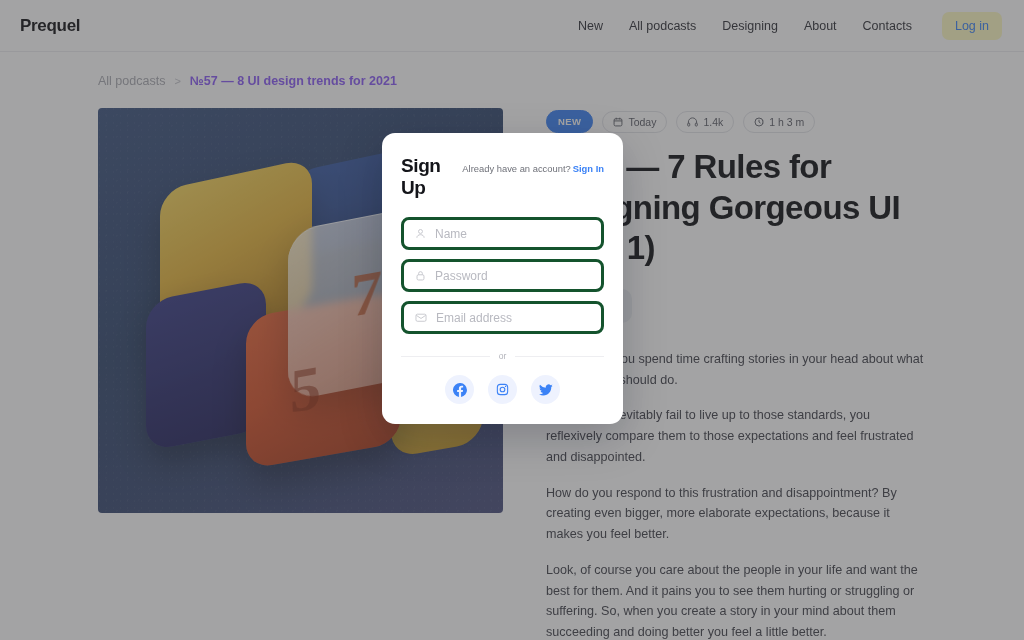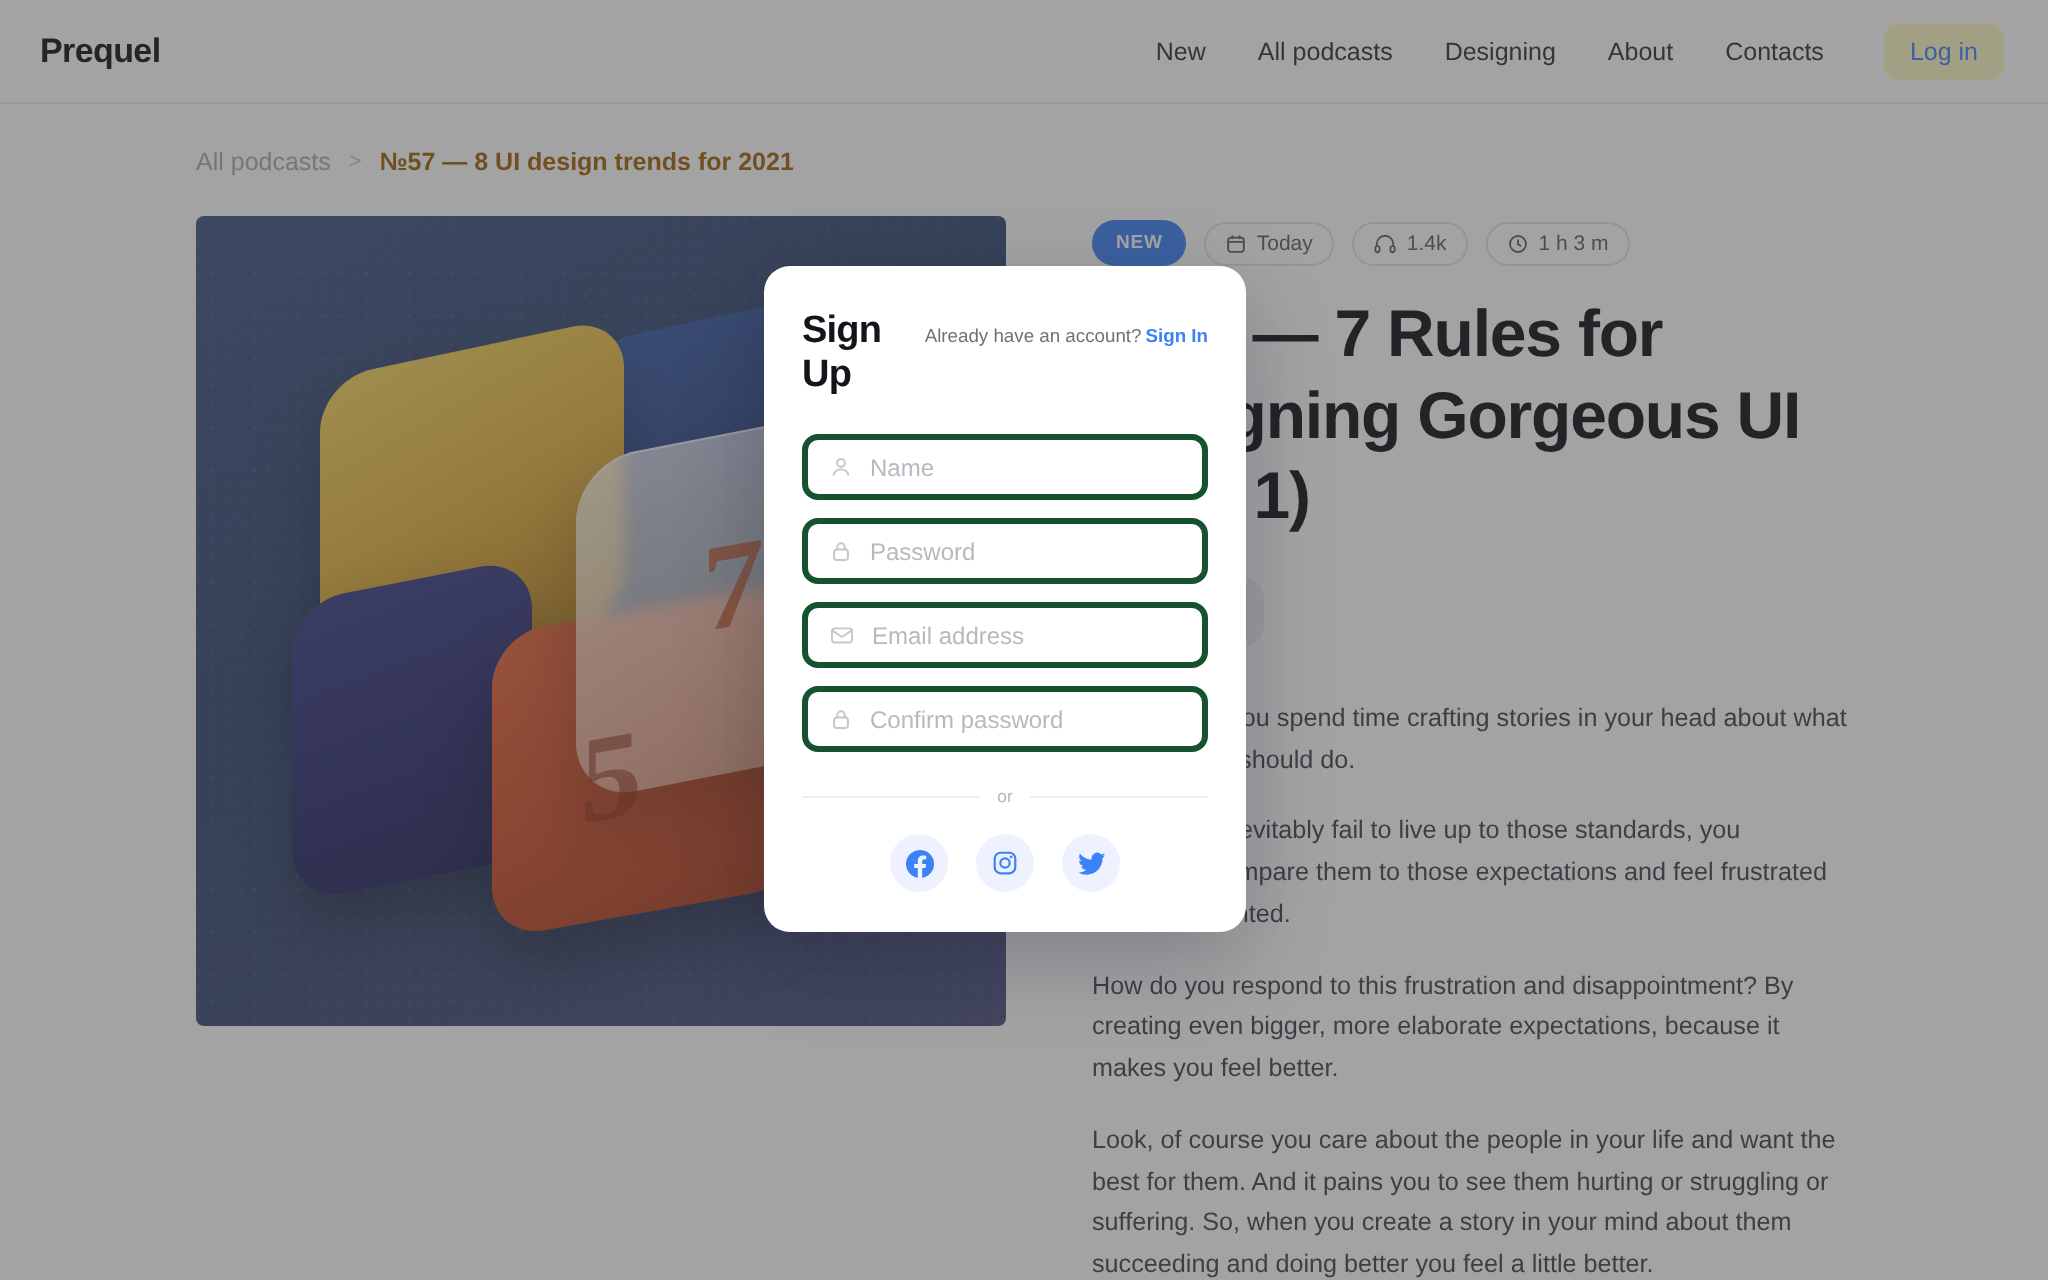--- a/index.html
+++ b/index.html
@@ -72,21 +72,21 @@
   .breadcrumb {
     display: flex;
     align-items: center;
     gap: 9px;
     padding-left: 98px;
     margin-bottom: 20px;
     font-size: 12.5px;
   }
   .crumb-muted { color: #a9aab1; text-decoration: none; }
   .crumb-sep  { color: #c3c4ca; font-size: 11px; }
-  .crumb-current { color: #a16207; font-weight: bold; }
+  .crumb-current { color: #8b5cf6; font-weight: bold; }
 
   .columns {
     display: flex;
     padding-left: 98px;
     padding-right: 96px;
     gap: 43px;
     align-items: flex-start;
   }
 
   
@@ -465,27 +465,20 @@
   </div>
 
   <div class="field">
     <svg width="12" height="11" viewBox="0 0 16 14" fill="none" stroke="#c6c7cd" stroke-width="1.25">
       <rect x="1.3" y="2.6" width="13.4" height="9.4" rx="1.8"></rect>
         <path d="M1.7 4.1L8 8.3l6.3-4.2"></path>
     </svg>
     <input type="email" placeholder="Email address" style="">
   </div>
 
-  <div class="field">
-    <svg width="11" height="11" viewBox="0 0 14 14" fill="none" stroke="#c6c7cd" stroke-width="1.25">
-      <rect x="2.6" y="6.1" width="8.8" height="6.6" rx="1.8"></rect>
-        <path d="M4.6 6.1V4.5a2.4 2.4 0 014.8 0v1.6"></path>
-    </svg>
-    <input type="password" placeholder="Confirm password" style="">
-  </div>
 
 
   <div class="or-divider">
     <span class="or-text">or</span>
   </div>
 
 
   <div class="social-row">
     <button class="social-btn">
       <svg width="14" height="14" viewBox="0 0 24 24" fill="#3b82f6">

